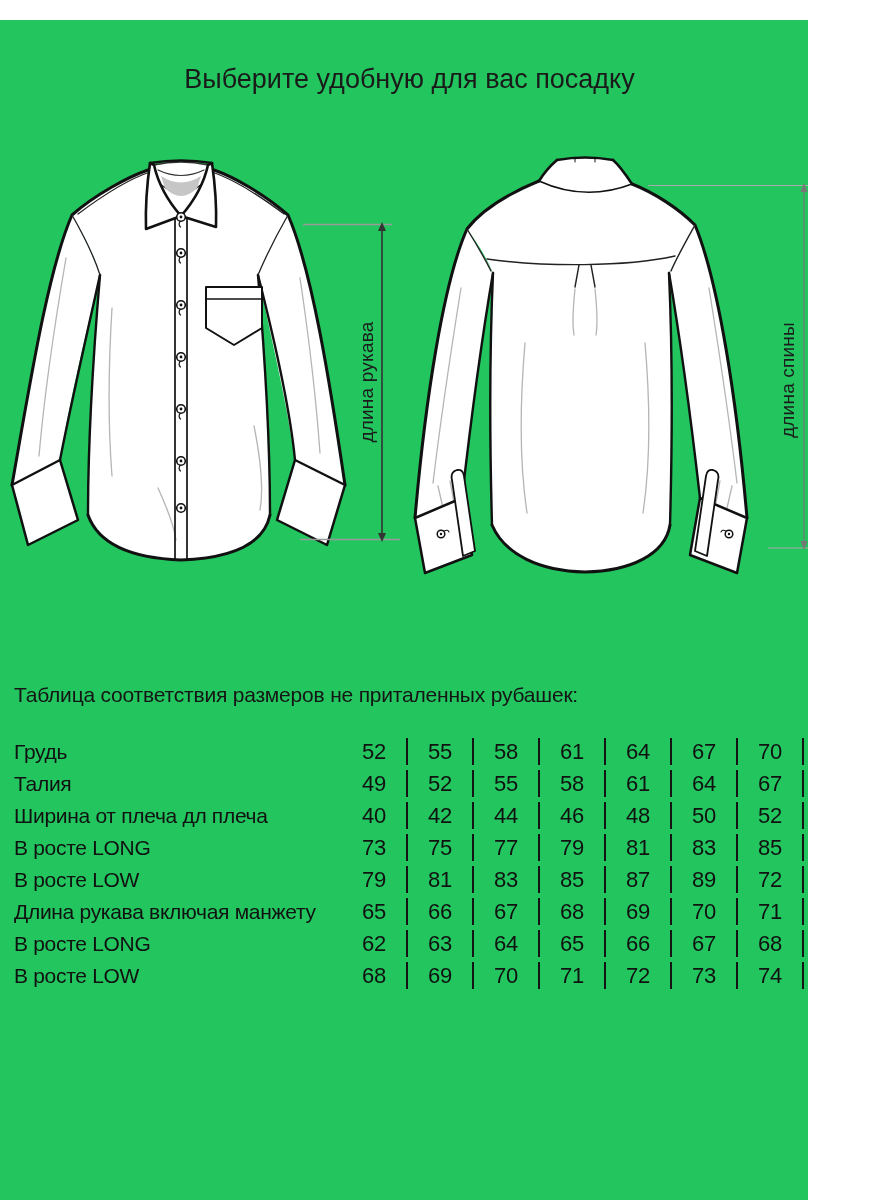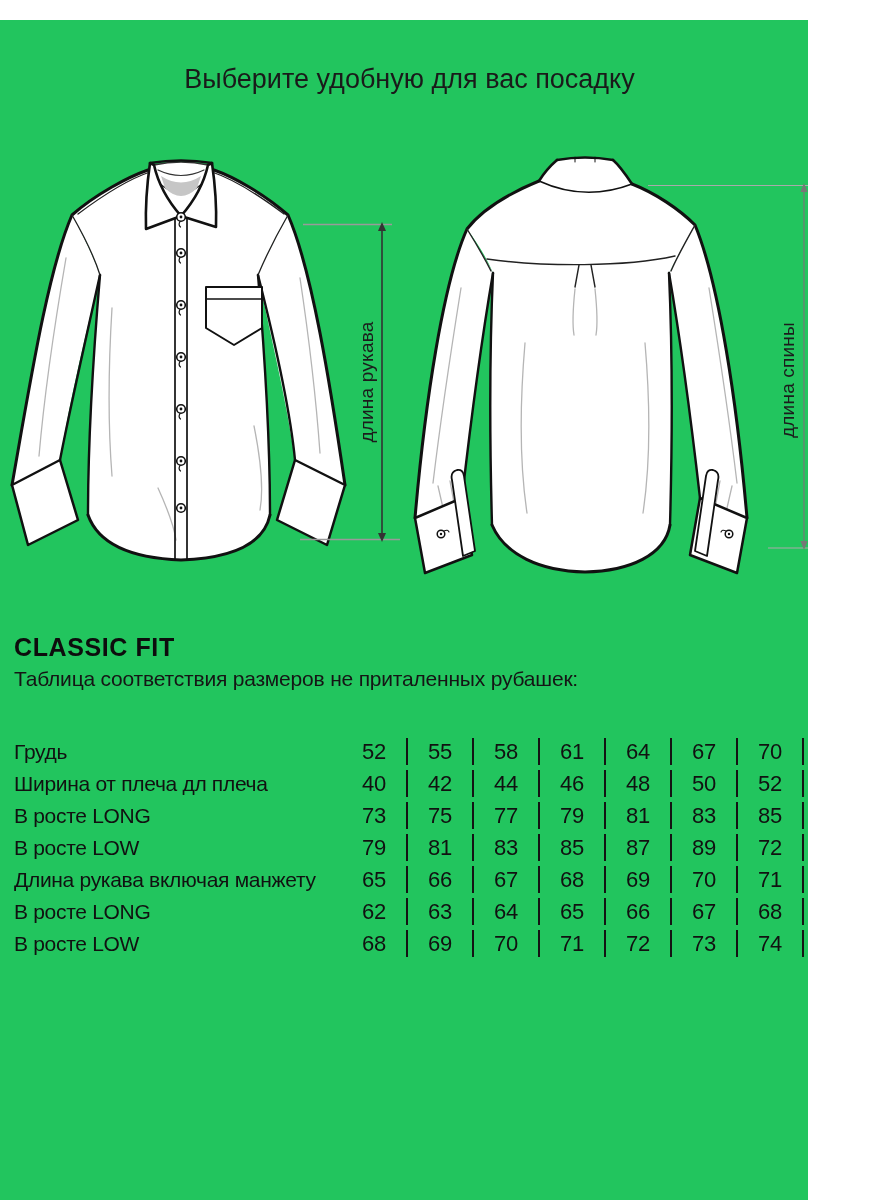--- a/index.html
+++ b/index.html
@@ -14,21 +14,21 @@
   #back-svg{left:405px;top:133px;}
   #annot-svg{left:0;top:0;}
 
   .dim-label{position:absolute;width:200px;height:22px;line-height:22px;text-align:center;
              font-size:19px;color:#1c1c1c;transform:rotate(-90deg);letter-spacing:0.2px;}
   #sleeve-label{left:267px;top:351px;}
   #back-label{left:688px;top:349px;}
 
   .heading{position:absolute;left:14px;top:613px;font-size:25px;font-weight:bold;
            letter-spacing:0.6px;color:#0d0d0d;}
-  .subtitle{position:absolute;left:14px;top:647px;font-size:21px;color:#151515;letter-spacing:-0.2px;}
+  .subtitle{position:absolute;left:14px;top:663px;font-size:21px;color:#151515;letter-spacing:-0.2px;}
 
   table.sizes{position:absolute;left:14px;top:716px;border-collapse:separate;border-spacing:0;
               table-layout:fixed;width:855px;}
   table.sizes td{height:32px;padding:0;vertical-align:middle;position:relative;
                  font-size:22px;letter-spacing:-0.3px;white-space:nowrap;}
   table.sizes td.lbl{width:327px;text-align:left;font-size:21px;}
   table.sizes td.val{width:66px;text-align:center;}
   table.sizes td.val + td.val::before{content:"";position:absolute;left:-1px;top:2px;bottom:3px;
                  width:2px;background:#141414;}
 </style>
@@ -205,37 +205,47 @@
       <line x1="768" y1="528" x2="819" y2="528" stroke="#aaaaaa" stroke-width="1.2"></line>
       <line x1="804" y1="170" x2="804" y2="523" stroke="#777" stroke-width="1.2"></line>
       <polygon points="804,163 800.5,172 807.5,172" fill="#777"></polygon>
       <polygon points="804,530 800.5,521 807.5,521" fill="#777"></polygon>
     </g>
   </svg>
 
   <div class="dim-label" id="sleeve-label">длина рукава</div>
   <div class="dim-label" id="back-label">длина спины</div>
 
-  <div class="heading">CLASSIC FIT</div>
   <div class="subtitle">Таблица соответствия размеров не приталенных рубашек:</div>
 
   <table class="sizes">
     <tbody>
         <tr>
           <td class="lbl">Грудь</td>
           <td class="val">52</td>
           <td class="val">55</td>
           <td class="val">58</td>
           <td class="val">61</td>
           <td class="val">64</td>
           <td class="val">67</td>
           <td class="val">70</td>
           <td class="val">73</td>
         </tr>
         <tr>
+          <td class="lbl">Талия</td>
+          <td class="val">49</td>
+          <td class="val">52</td>
+          <td class="val">55</td>
+          <td class="val">58</td>
+          <td class="val">61</td>
+          <td class="val">64</td>
+          <td class="val">67</td>
+          <td class="val">70</td>
+        </tr>
+        <tr>
           <td class="lbl">Ширина от плеча дл плеча</td>
           <td class="val">40</td>
           <td class="val">42</td>
           <td class="val">44</td>
           <td class="val">46</td>
           <td class="val">48</td>
           <td class="val">50</td>
           <td class="val">52</td>
           <td class="val">54</td>
         </tr>

